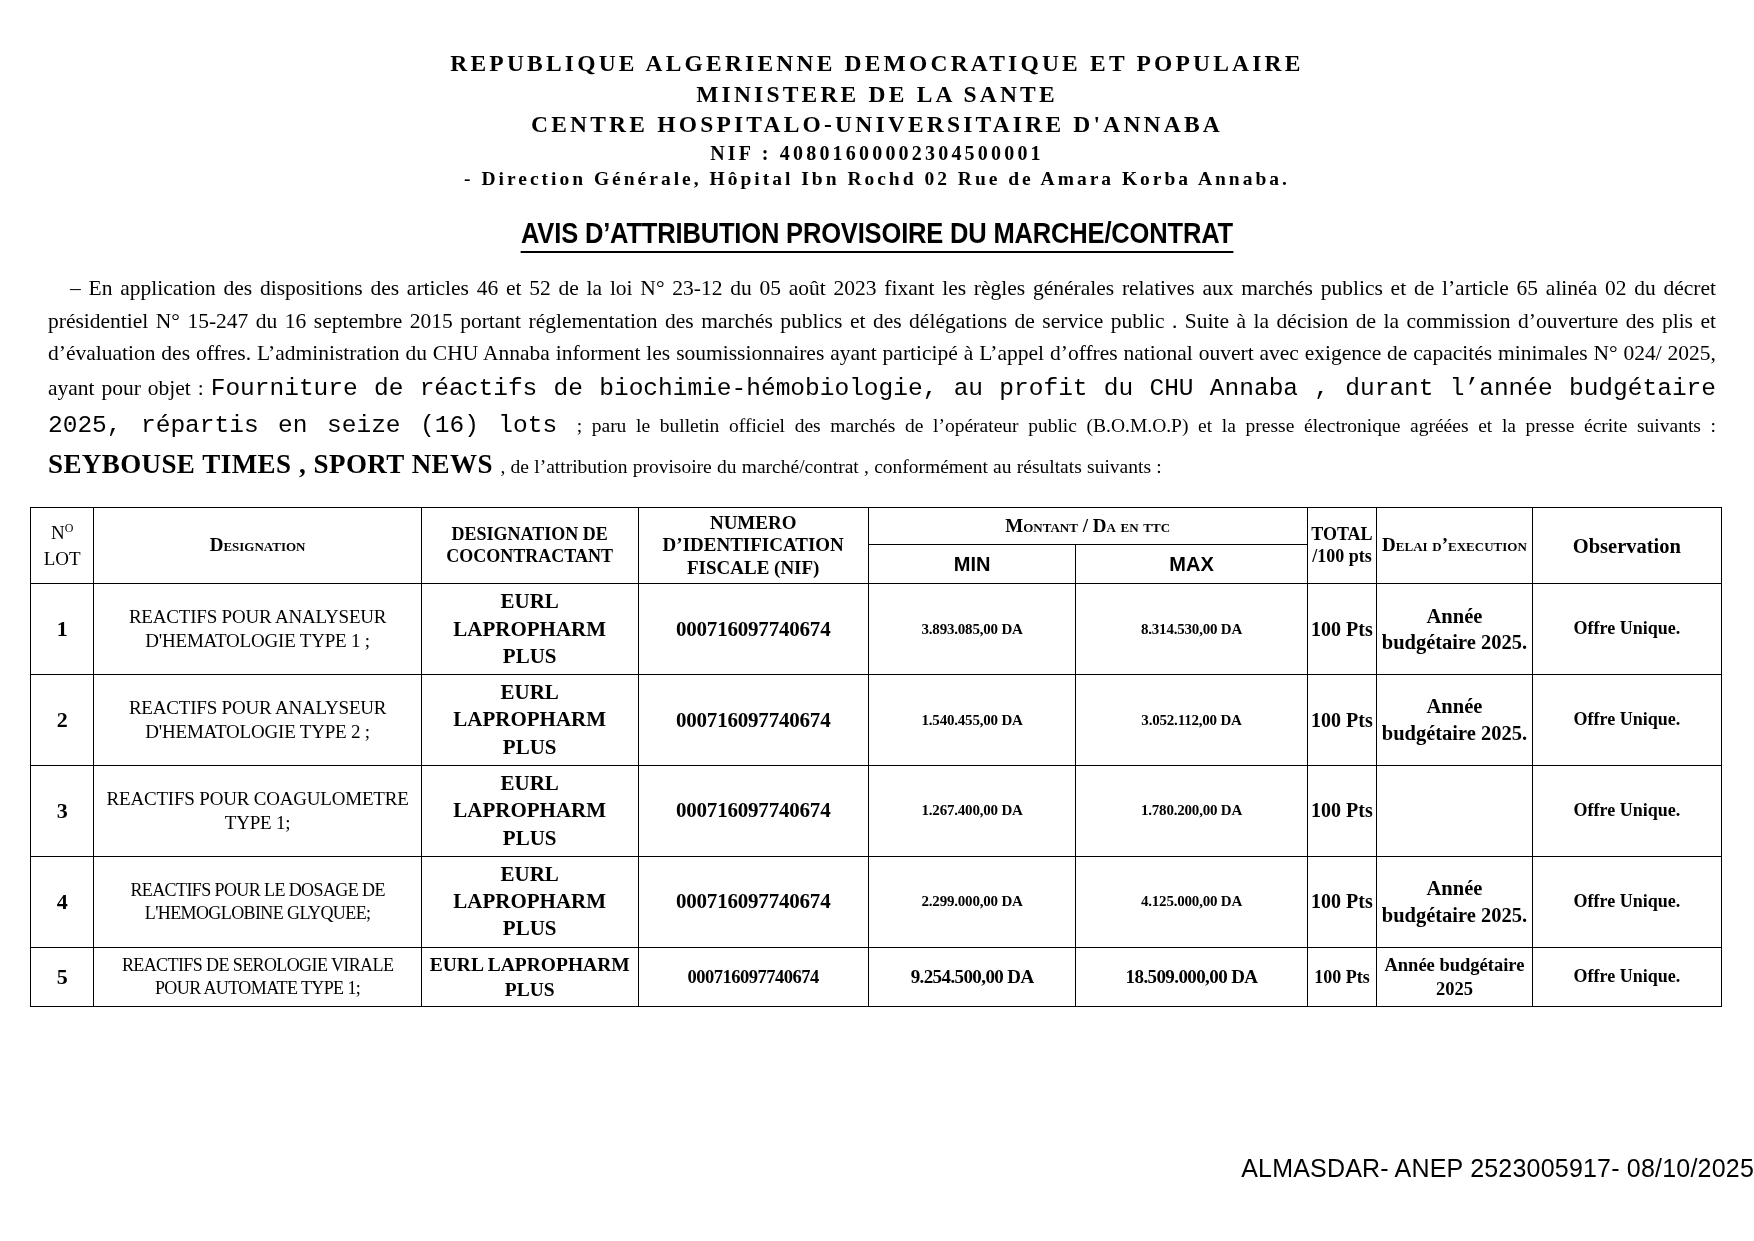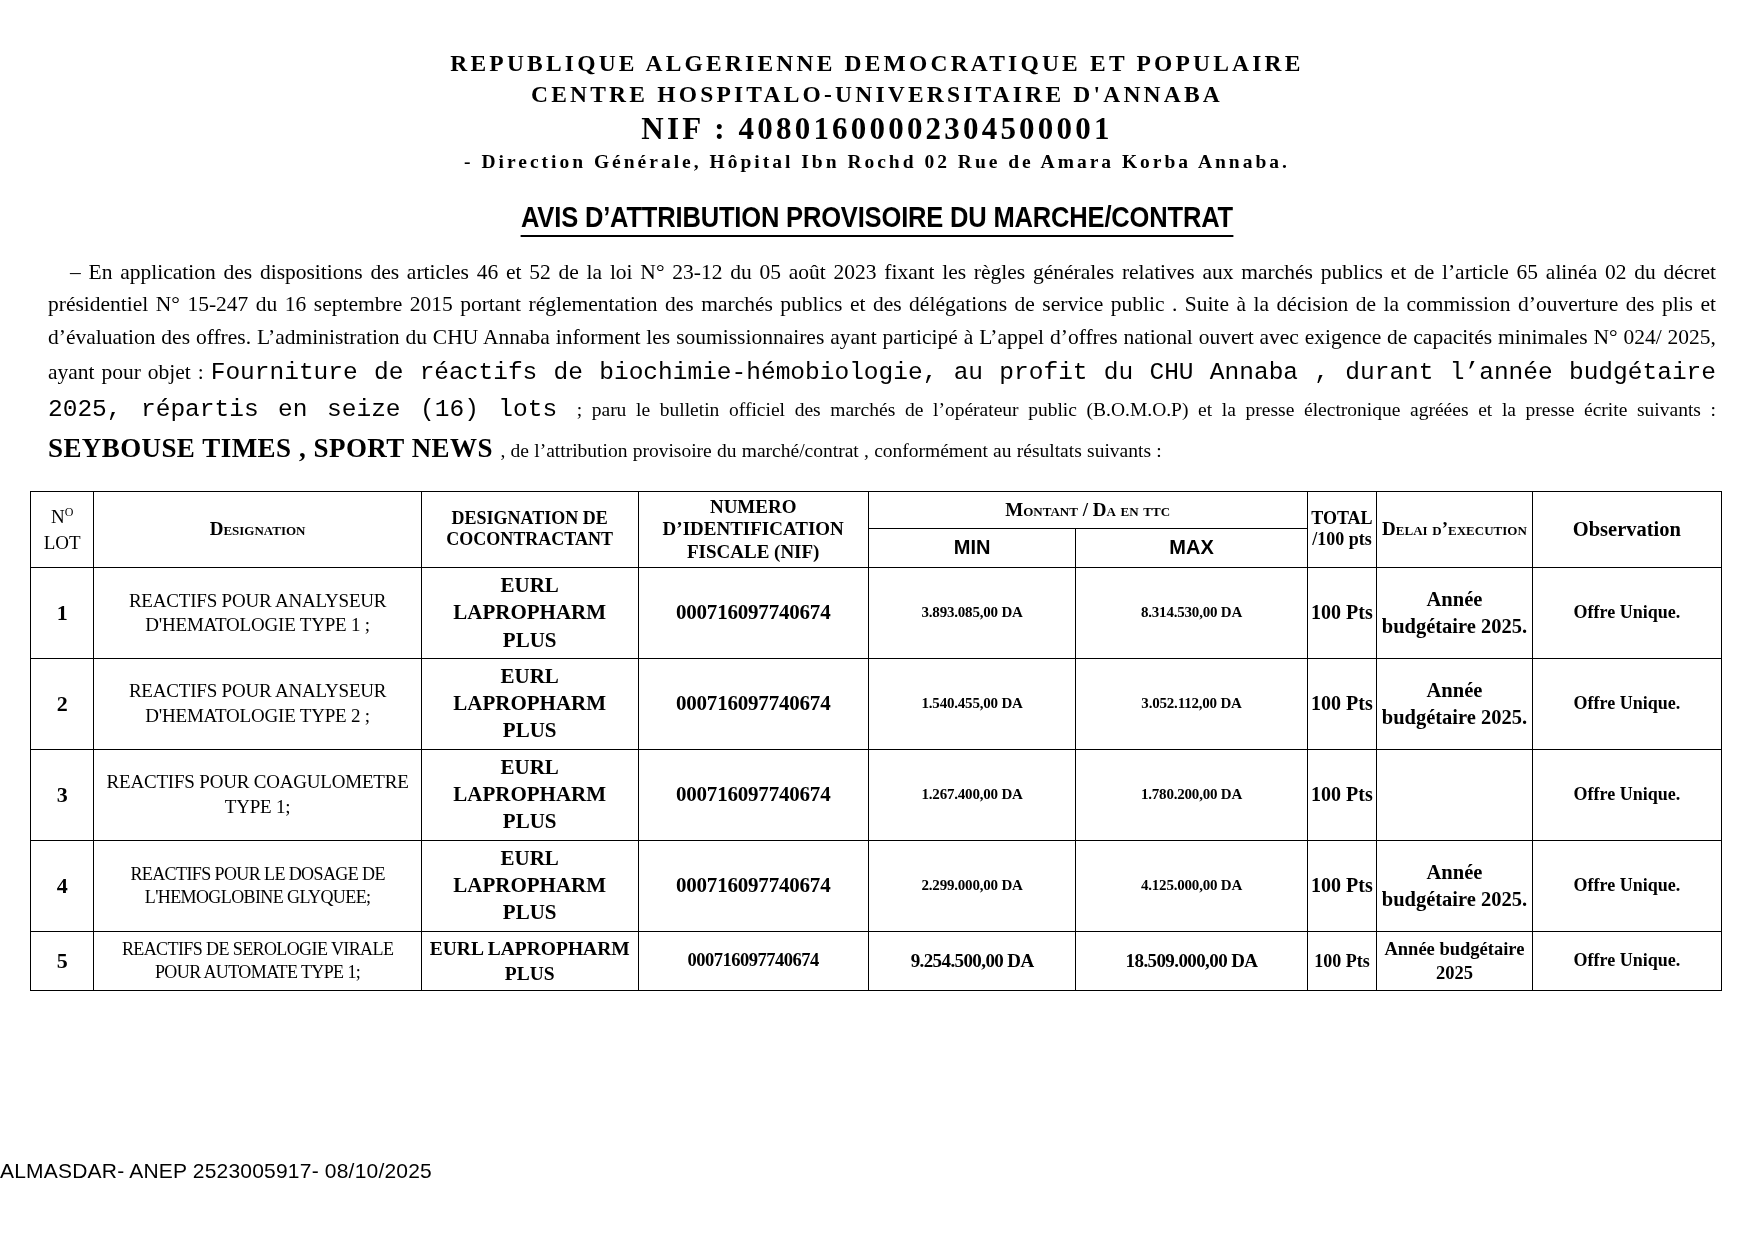--- a/index.html
+++ b/index.html
@@ -30,21 +30,21 @@
   .lh-line {
     font-family: "Liberation Serif", "DejaVu Serif", serif;
     font-weight: bold;
     letter-spacing: 3.2px;
     line-height: 1.30;
     white-space: nowrap;
   }
   .lh-1 { font-size: 23.5px; }
   .lh-2 { font-size: 23.5px; }
   .lh-3 { font-size: 23.5px; }
-  .lh-4 { font-size: 31px; }
+  .lh-4 { font-size: 20px; }
   .lh-5 { font-size: 23.5px; }
   .lh-6 { font-size: 19.5px; letter-spacing: 3px; }
 
   
   .doc-title {
     text-align: center;
     margin-top: 26px;
     font-family: "Liberation Sans Narrow", "Liberation Sans", sans-serif;
     font-weight: bold;
     font-size: 29px;
@@ -189,33 +189,34 @@
   col.w-total  { width: 68px; }
   col.w-delai  { width: 152px; }
   col.w-obs    { width: 185px; }
 
   
   .footer {
     position: absolute;
     left: 0;
     right: 0;
     bottom: 58px;
-    text-align: left;
+    text-align: right;
     font-family: "Liberation Sans", "DejaVu Sans", sans-serif;
-    font-size: 21px;
+    font-size: 25px;
     letter-spacing: 0.2px;
   }
 </style>
 </head>
 <body>
 
 <div class="page">
 
   <div class="letterhead">
     <div class="lh-line lh-1">REPUBLIQUE ALGERIENNE DEMOCRATIQUE ET POPULAIRE</div>
+    <div class="lh-line lh-2">MINISTERE DE LA SANTE</div>
     <div class="lh-line lh-3">CENTRE HOSPITALO-UNIVERSITAIRE D'ANNABA</div>
     <div class="lh-line lh-4">NIF : 40801600002304500001</div>
     <div class="lh-line lh-6">- Direction Générale, Hôpital Ibn Rochd 02 Rue de Amara Korba Annaba.</div>
   </div>
 
   <div class="doc-title">
     <span>AVIS D’ATTRIBUTION PROVISOIRE DU MARCHE/CONTRAT</span>
   </div>
 
   <p class="body-par">

